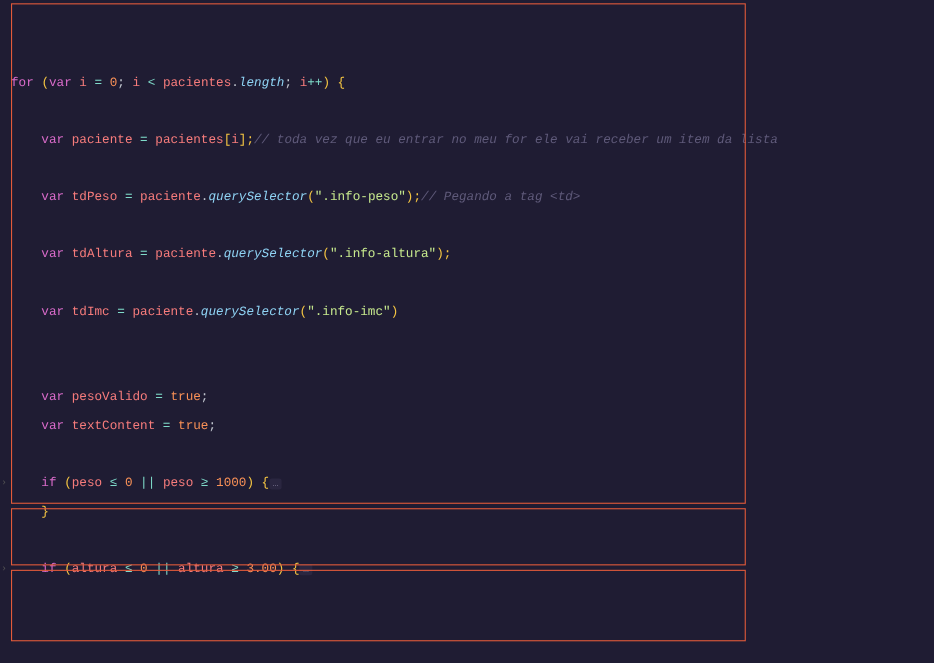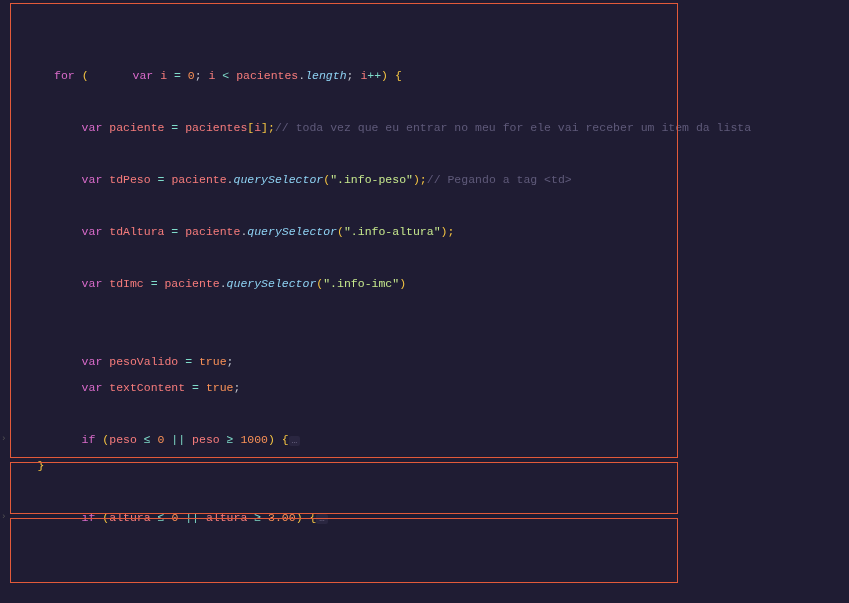--- a/index.html
+++ b/index.html
@@ -20,28 +20,28 @@
 }
 .line { height: 13px; }
 .highlight-box {
   position: absolute;
   border: 1px solid #e25a3a;
   pointer-events: none;
 }
 .hb1 { top: 3px; left: 10px; width: 668px; height: 455px; }
 .hb2 { top: 462px; left: 10px; width: 668px; height: 52px; }
 .hb3 { top: 518px; left: 10px; width: 668px; height: 65px; }
-.keyword { color: #d96bca; padding-left: 44px; }
+.keyword { color: #d96bca; }
 .var-name { color: #f77c7c; }
 .func { color: #8fd3f4; font-style: italic; }
 .string { color: #c6e88d; }
 .number { color: #f99157; }
 .bool { color: #f99157; }
 .op { color: #7fdbca; }
-.comment { color: #5f5a7a; }
+.comment { color: #5f5a7a; font-style: italic; }
 .paren { color: #f5c542; }
 .brace { color: #f5c542; }
 .fold { color: #6c6783; background: #2a2640; padding: 0 3px; border-radius: 2px; font-size: 9px; }
 .gutter-arrow { position: absolute; left: 1px; color: #555; font-size: 9px; }
 </style>
 </head>
 <body>
 
 <div class="editor">
 <div class="highlight-box hb1"></div>

